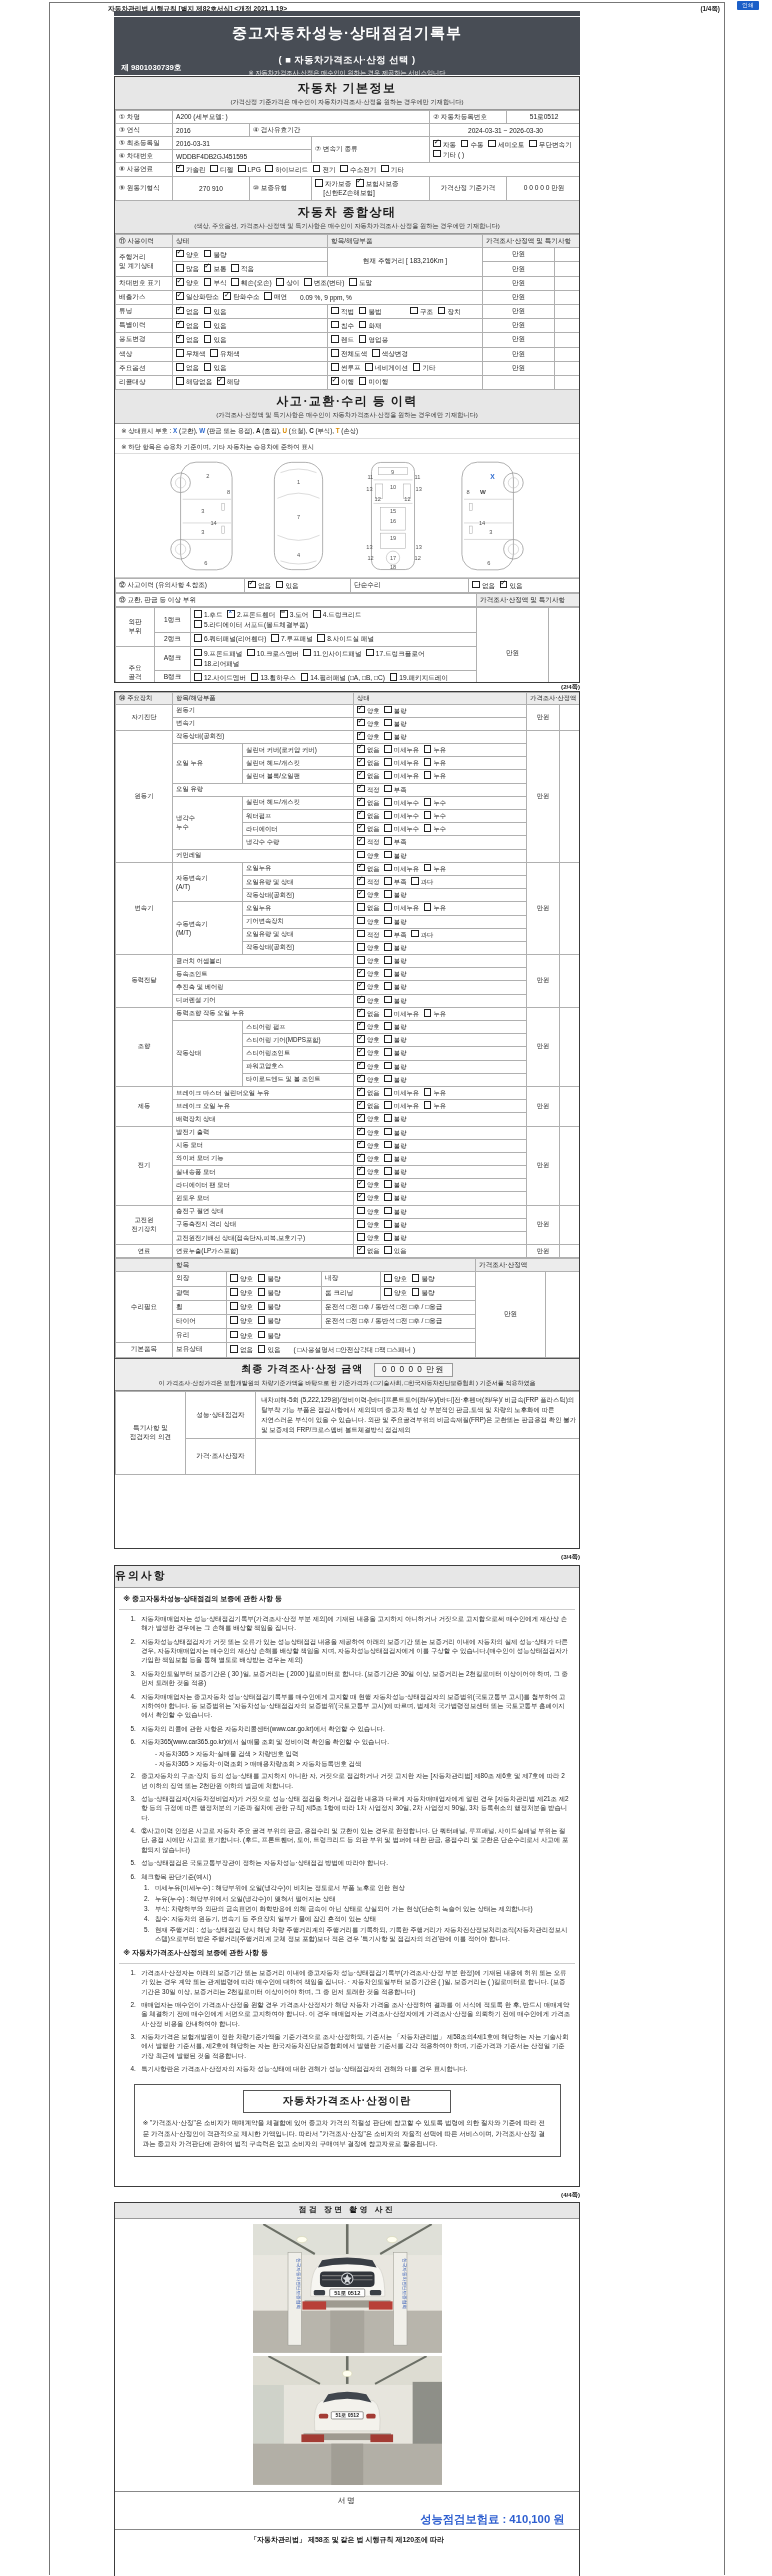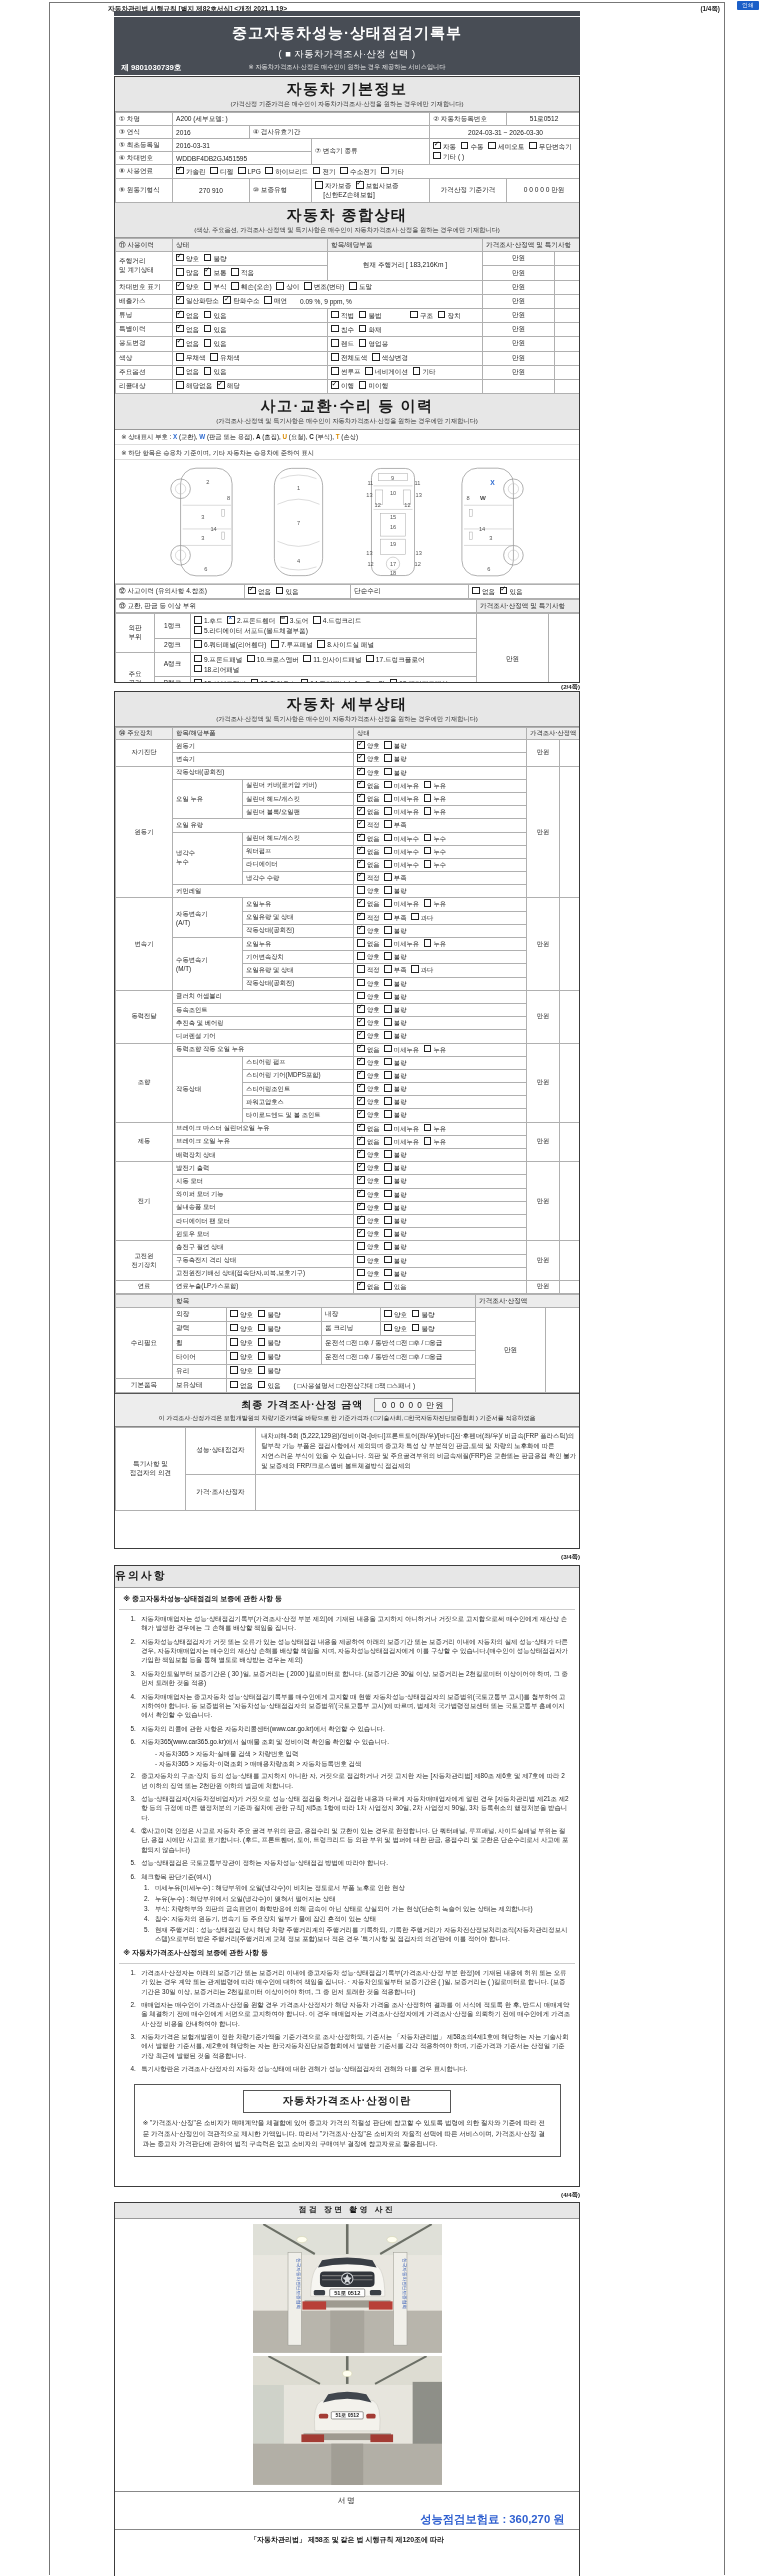--- a/index.html
+++ b/index.html
@@ -6,31 +6,31 @@
   body{width:773px;height:2576px;position:relative;font-family:"Liberation Sans","DejaVu Sans",sans-serif;color:#1a1a1a;}
   .doc{position:absolute;left:49px;top:1.5px;width:676px;height:2573px;border:0.5px solid #777;border-bottom:none;background:#fff;box-sizing:border-box;}
   .topline{position:absolute;top:2.6px;left:58px;font-size:6.7px;font-weight:bold;color:#222;}
   .pagemark-first{position:absolute;top:2.6px;right:4.1px;font-size:6.4px;font-weight:bold;color:#222;}
   .pagemark{position:absolute;left:64px;width:466px;text-align:right;font-size:6.2px;font-weight:bold;color:#222;}
   .badge{position:absolute;top:1px;right:14.4px;background:#1b5fc8;color:#fff;font-size:5.7px;line-height:7.7px;padding:0.5px 5.2px;border-radius:1px;cursor:pointer;}
   
   .darkhead{position:absolute;left:64px;top:8.8px;width:466px;height:64px;background:#484d55;color:#fff;text-align:center;box-sizing:border-box;}
   .dh-rule{height:1.5px;background:#fff;margin-top:4.6px;}
   .dh-title{font-size:15px;font-weight:bold;letter-spacing:1px;margin-top:6.2px;}
-  .dh-sub{font-size:9.3px;margin-top:5px;letter-spacing:0.5px;}
+  .dh-sub{font-size:9.3px;margin-top:11px;letter-spacing:0.5px;font-weight:bold;}
   .dh-note{font-size:6.2px;color:#e6e6e6;margin-top:2.1px;}
   .dh-docno{position:absolute;left:7.2px;bottom:2.6px;font-size:7.7px;font-weight:bold;}
   
   .block{position:absolute;left:64px;width:466px;border:1px solid #3c3c3c;background:#fff;overflow:hidden;box-sizing:border-box;}
   #block1{top:73px;height:607px;}
   #block2{top:688px;height:858px;}
   #block3{top:1562px;height:622px;}
   #block4{top:2199px;height:424px;border-bottom:none;}
   .sechead{background:#e7e7e7;border-bottom:0.5px solid #999;text-align:center;padding:3.1px 0 2.6px;}
-  .sechead .st{font-size:15px;font-weight:bold;letter-spacing:1.5px;}
+  .sechead .st{font-size:12px;font-weight:bold;letter-spacing:1.5px;font-family:Liberation Serif, serif;}
   .sechead .sn{font-size:6.2px;margin-top:1px;color:#333;}
   
   table{width:100%;border-collapse:collapse;table-layout:fixed;}
   td,th{border:0.5px solid #b0b0b0;font-size:6.6px;padding:1.5px 3.1px;vertical-align:middle;word-break:keep-all;text-align:left;font-weight:normal;}
   td span{white-space:pre-line;}
   .hd{background:#ececec;}
   .ctr{text-align:center;}
   .pr{text-align:center;color:#222;}
   .lb{color:#222;}
   .note{font-size:6.4px;line-height:1.55;padding:3.1px 5.2px;}
@@ -383,24 +383,20 @@
           <tr>
             <td class="ctr"><span>C랭크</span></td>
             <td><span class="opts"><span class="opt"><span class="cb"></span><span>15.대쉬패널</span></span><span class="opt"><span class="cb"></span><span>16.플로어패널</span></span></span></td>
           </tr>
         </tbody>
       </table>
   </div>
   <div class="pagemark" style="top:680px">(2/4쪽)</div>
 
   <div class="block" id="block2">
-    <div class="sechead">
-      <div class="st">자동차 세부상태</div>
-      <div class="sn">(가격조사·산정액 및 특기사항은 매수인이 자동차가격조사·산정을 원하는 경우에만 기재합니다)</div>
-    </div>
     <table class="t-detail">
       <colgroup>
           <col style="width:57px">
           <col style="width:70px">
           <col style="width:111px">
           <col style="width:173px">
           <col style="width:33px">
           <col style="width:23px">
         </colgroup>
     <tbody>
@@ -851,20 +847,20 @@
         <path d="M120,145 q-4,-50 12,-58 q51,-16 102,0 q16,8 12,58 z" fill="#f3f2ec" stroke="#c9c7bf"></path>
         <path d="M136,90 q47,-14 94,0 l-10,-16 q-37,-10 -74,0 z" fill="#41464d"></path>
         <rect x="128" y="112" width="18" height="9" rx="3" fill="#a33c34"></rect>
         <rect x="220" y="112" width="18" height="9" rx="3" fill="#a33c34"></rect>
         <rect x="152" y="108" width="62" height="14" rx="2" fill="#fff" stroke="#444"></rect>
         <text x="183" y="119" text-anchor="middle" font-size="10" font-weight="bold" fill="#222">51로 0512</text>
       </svg>
     </div>
     <div class="sig-row">
       <div class="sig-label">서명</div>
-      <div class="fee">성능점검보험료 : 360,270 원</div>
+      <div class="fee">성능점검보험료 : 410,100 원</div>
     </div>
     <div class="legal">「자동차관리법」 제58조 및 같은 법 시행규칙 제120조에 따라</div>
   </div>
 </div>
 
 <div class="badge">인쇄</div>
 
 
 </body></html>

